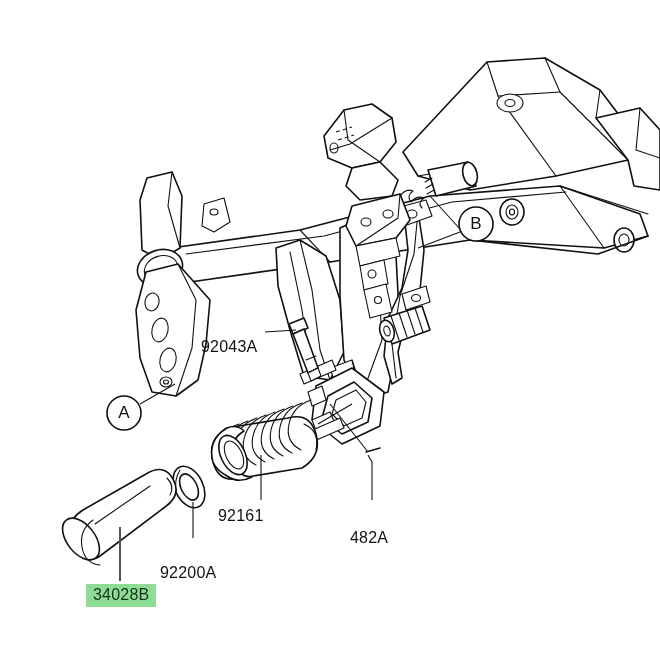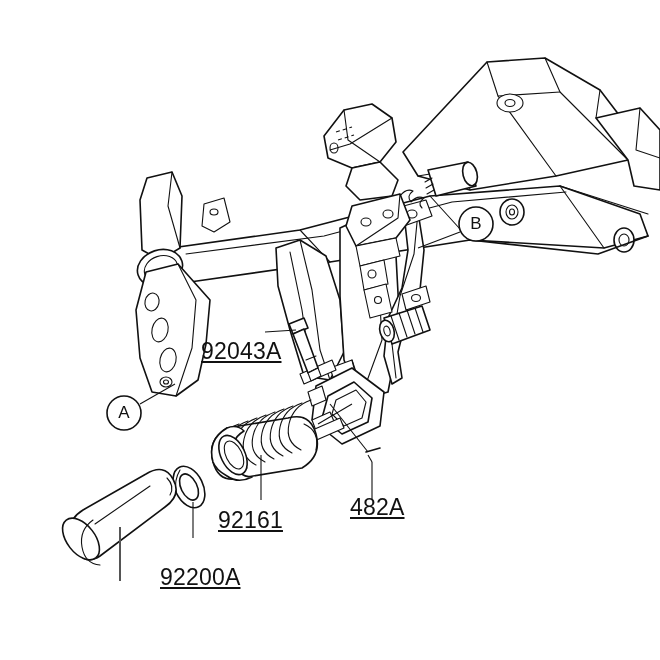--- a/index.html
+++ b/index.html
@@ -20,25 +20,24 @@
   #diagram-svg {
     position: absolute;
     left: 0;
     top: 0;
     width: 660px;
     height: 660px;
   }
   .part-label {
     position: absolute;
     font-family: "Liberation Sans", sans-serif;
-    font-size: 23px;
+    font-size: 16px;
     color: #111111;
     white-space: nowrap;
     letter-spacing: 0.2px;
-    text-decoration: underline;
   }
   .part-label.highlight {
     background: #8fdc96;
     color: #14351a;
     padding: 2px 7px 3px 7px;
     font-weight: 400;
   }
   .callout-letter {
     position: absolute;
     font-family: "Liberation Sans", sans-serif;
@@ -297,22 +296,23 @@
       <circle class="fl" cx="124" cy="413" r="17"></circle>
       <circle class="fl" cx="476" cy="224" r="17"></circle>
     </g>
 
   </svg>
 
   <div class="part-label" style="left:201px; top:338px;">92043A</div>
 
   <div class="part-label" style="left:218px; top:507px;">92161</div>
 
-  <div class="part-label" style="left:350px; top:494px;">482A</div>
+  <div class="part-label" style="left:350px; top:529px;">482A</div>
 
   <div class="part-label" style="left:160px; top:564px;">92200A</div>
 
+  <div class="part-label highlight" style="left:86px; top:584px;">34028B</div>
 
   <div class="callout-letter" style="left:107px; top:396px;">A</div>
 
   <div class="callout-letter" style="left:459px; top:207px;">B</div>
 
 </div>
 
 </body></html>

